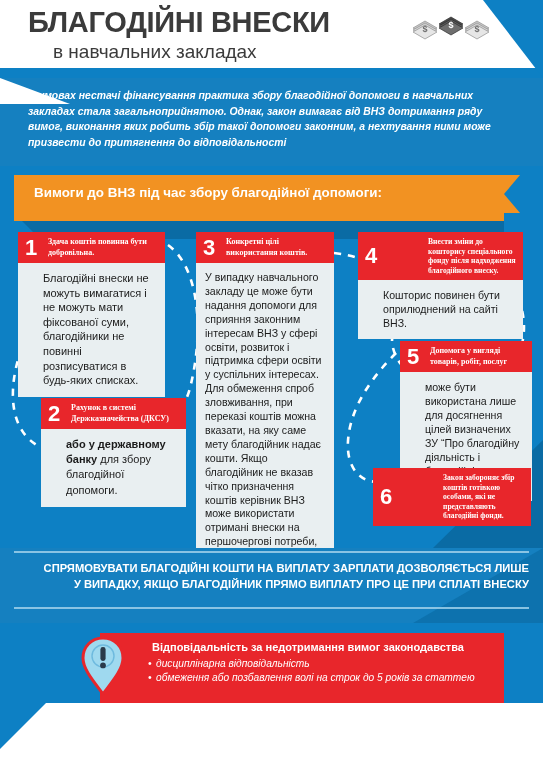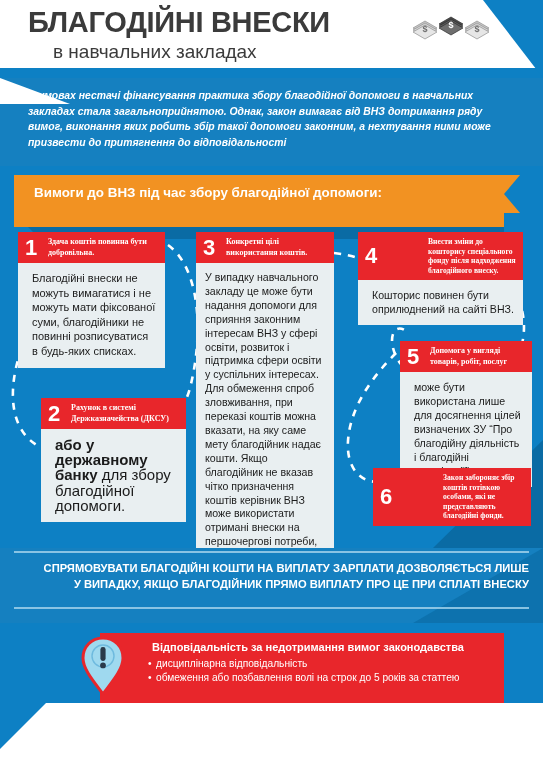--- a/index.html
+++ b/index.html
@@ -22,71 +22,71 @@
   .money{position:absolute;top:14px;right:52px;width:80px;height:26px;}
 
   
   .intro{position:absolute;left:0;top:78px;width:543px;height:88px;background:#1580c0;z-index:4;}
   .intro-corner{position:absolute;left:0;top:78px;width:0;height:0;
     border-bottom:26px solid #ffffff;border-right:70px solid transparent;z-index:5;}
   .intro p{position:absolute;left:28px;top:10px;width:492px;margin:0;
     font-size:10.4px;line-height:15.6px;color:#ffffff;font-style:italic;font-weight:bold;}
 
   
-  .orange{position:absolute;left:14px;top:175px;width:490px;height:52px;background:#f29222;z-index:6;}
+  .orange{position:absolute;left:14px;top:175px;width:490px;height:46px;background:#f29222;z-index:6;}
   .orange-tip{position:absolute;left:504px;top:175px;width:0;height:0;
     border-top:19px solid #f29222;border-bottom:19px solid #f29222;
     border-right:16px solid transparent;z-index:6;}
   .orange span{position:absolute;left:20px;top:10px;font-size:13.4px;font-weight:bold;color:#ffffff;}
 
   
   .body-bg{position:absolute;left:0;top:213px;width:543px;height:335px;background:#0d80c4;z-index:1;}
   .shade1{position:absolute;left:14px;top:213px;width:490px;height:26px;
     background:#0a6ba4;z-index:2;clip-path:polygon(0 0,100% 0,100% 100%,26px 100%);}
   .shade2{position:absolute;right:0;top:440px;width:110px;height:108px;background:#0a6ba4;
     z-index:2;clip-path:polygon(100% 0,100% 100%,0 100%);}
   svg.dashes{position:absolute;left:0;top:213px;width:543px;height:335px;z-index:3;}
 
   
   .card{position:absolute;z-index:4;}
   .card .head{background:#e8262b;color:#ffffff;position:relative;padding:5px 6px 5px 30px;
     min-height:22px;box-sizing:border-box;}
   .card .num{position:absolute;left:7px;top:50%;transform:translateY(-52%);
     font-size:22px;font-weight:bold;line-height:1;color:#ffffff;}
   .card .htxt{font-size:8px;line-height:10.5px;font-weight:bold;display:block;font-family:Liberation Serif, serif;}
-  .card .bodytxt{background:#e9eff1;color:#1b1b1b;padding:8px 9px 9px 14px;
+  .card .bodytxt{background:#e9eff1;color:#1b1b1b;padding:8px 9px 9px 25px;
     font-size:11px;line-height:14.6px;box-sizing:border-box;}
   .card .bodytxt b{font-weight:bold;}
   .card.noBody .head{min-height:0;}
 
   
   #card1{left:18px;top:232px;width:147px;}
   #card2{left:41px;top:398px;width:145px;}
   #card3{left:196px;top:232px;width:138px;}
   #card4{left:358px;top:232px;width:165px;}
   #card5{left:400px;top:341px;width:132px;}
   #card6{left:373px;top:468px;width:158px;}
   #card4 .htxt,#card6 .htxt{font-size:7.6px;line-height:9.6px;margin-left:40px;}
   #card4 .bodytxt,#card5 .bodytxt{font-size:10.6px;line-height:14px;}
   #card3 .bodytxt{font-size:10.6px;line-height:13.9px;padding:8px 8px 9px 9px;}
-  #card2 .bodytxt{font-size:15px;line-height:15.2px;}
+  #card2 .bodytxt{font-size:11px;line-height:15.2px;}
 
   
   .statement{position:absolute;left:0;top:548px;width:543px;height:75px;background:#1580c0;z-index:4;}
   .stm-shade{position:absolute;right:0;top:548px;width:130px;height:75px;background:#0d72ae;
     z-index:5;clip-path:polygon(100% 0,100% 100%,0 100%);}
   .rule{position:absolute;left:14px;width:515px;height:2px;background:#9fd0ea;z-index:7;opacity:.85;}
   .rule.top{top:551px;}
   .rule.bot{top:607px;}
 
   
   .resp{position:absolute;left:100px;top:633px;width:404px;height:70px;background:#e8262b;z-index:6;}
   .pin{position:absolute;left:80px;top:636px;width:46px;height:60px;z-index:7;}
   .resp .rtitle{position:absolute;left:52px;top:8px;font-size:11px;font-weight:bold;color:#ffffff;}
-  .resp ul{position:absolute;left:48px;top:24px;margin:0;padding:0;list-style:none;width:348px;}
+  .resp ul{position:absolute;left:48px;top:24px;margin:0;padding:0;list-style:none;width:348px;font-style:italic;}
   .resp li{font-size:10.2px;line-height:14.4px;color:#ffffff;position:relative;padding-left:8px;}
   .resp li:before{content:"\2022";position:absolute;left:0;top:0;}
 
   
   .footer{position:absolute;left:0;top:703px;width:543px;height:65px;background:#ffffff;z-index:6;}
   .ftr-corner{position:absolute;left:0;top:703px;width:0;height:0;
     border-top:46px solid #0d80c4;border-right:46px solid transparent;z-index:7;}
 </style>
 </head>
 <body>

